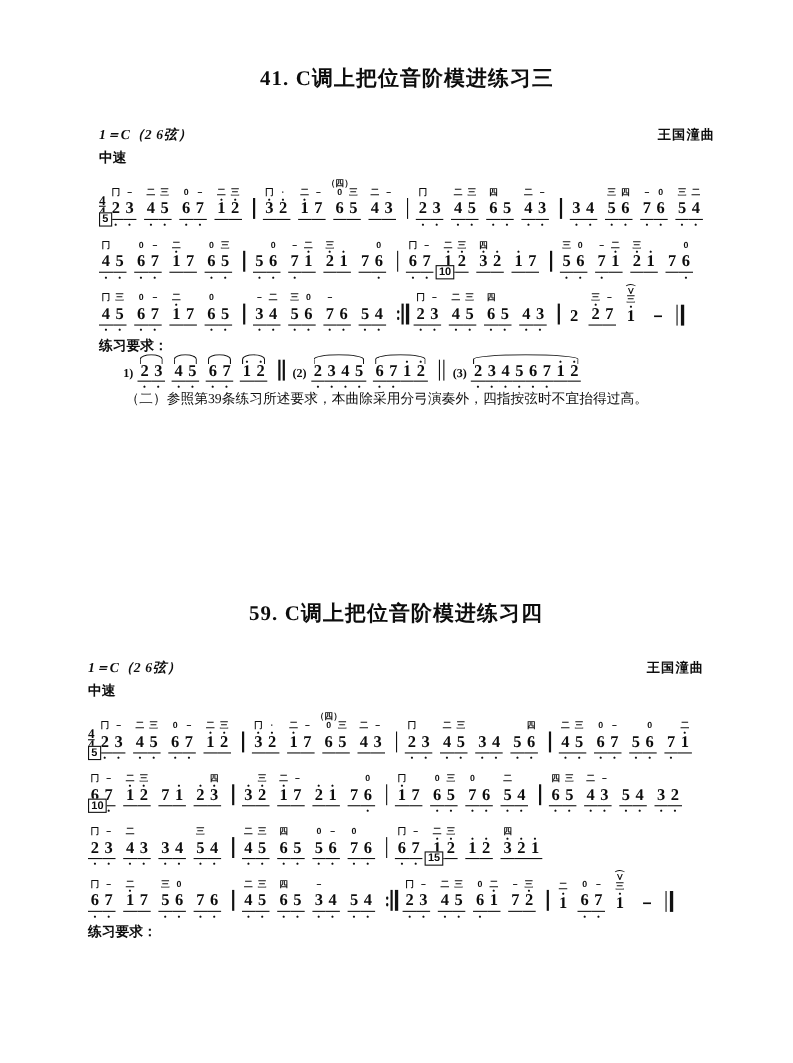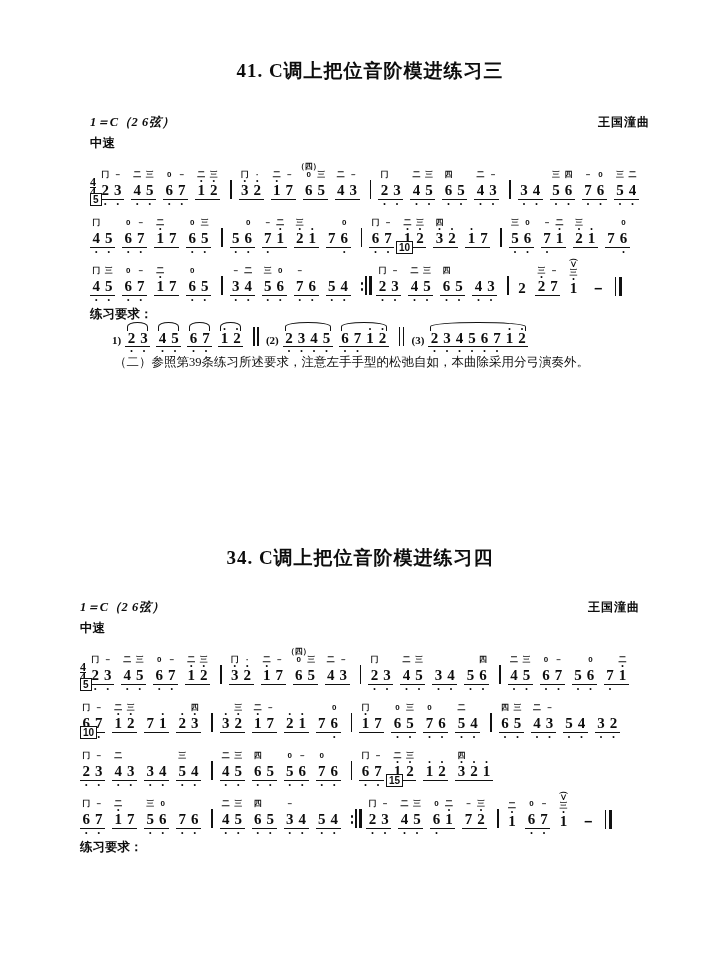--- a/index.html
+++ b/index.html
@@ -372,26 +372,26 @@
             <span class="note" style="border-bottom: 1.6px solid rgb(17, 17, 17);">4<span class="octlow">·</span></span>
             <span class="note" style="border-bottom: 1.6px solid rgb(17, 17, 17);">5<span class="octlow">·</span></span>
             <span class="note" style="border-bottom: 1.6px solid rgb(17, 17, 17);">6<span class="octlow">·</span></span>
             <span class="note" style="border-bottom: 1.6px solid rgb(17, 17, 17);">7<span class="octlow">·</span></span>
             <span class="note" style="border-bottom: 1.6px solid rgb(17, 17, 17);">1<span class="oct">·</span></span>
             <span class="note" style="border-bottom: 1.6px solid rgb(17, 17, 17);">2<span class="oct">·</span></span>
           </span>
         </div>
       </div>
 
-    <div class="req indent" style="margin-top:6px;">（二）参照第39条练习所述要求，注意左手手型的松弛自如，本曲除采用分弓演奏外。</div>
+    <div class="req indent" style="margin-top:6px;">（二）参照第39条练习所述要求，本曲除采用分弓演奏外，四指按弦时不宜抬得过高。</div>
   </div>
 
   <div style="position:absolute;left:80px;top:545px;width:560px;">
 
-    <div class="piece-title">34. C调上把位音阶模进练习四</div>
+    <div class="piece-title">59. C调上把位音阶模进练习四</div>
 
     <div class="meta-row" style="margin-top:28px;">
       <span class="key-sig">1＝C（2 6弦）</span>
       <span class="composer">王国潼曲</span>
     </div>
     <div class="tempo">中速</div>
 
     <div id="p42-staves">
         <div class="staff">
           <span class="timesig">

